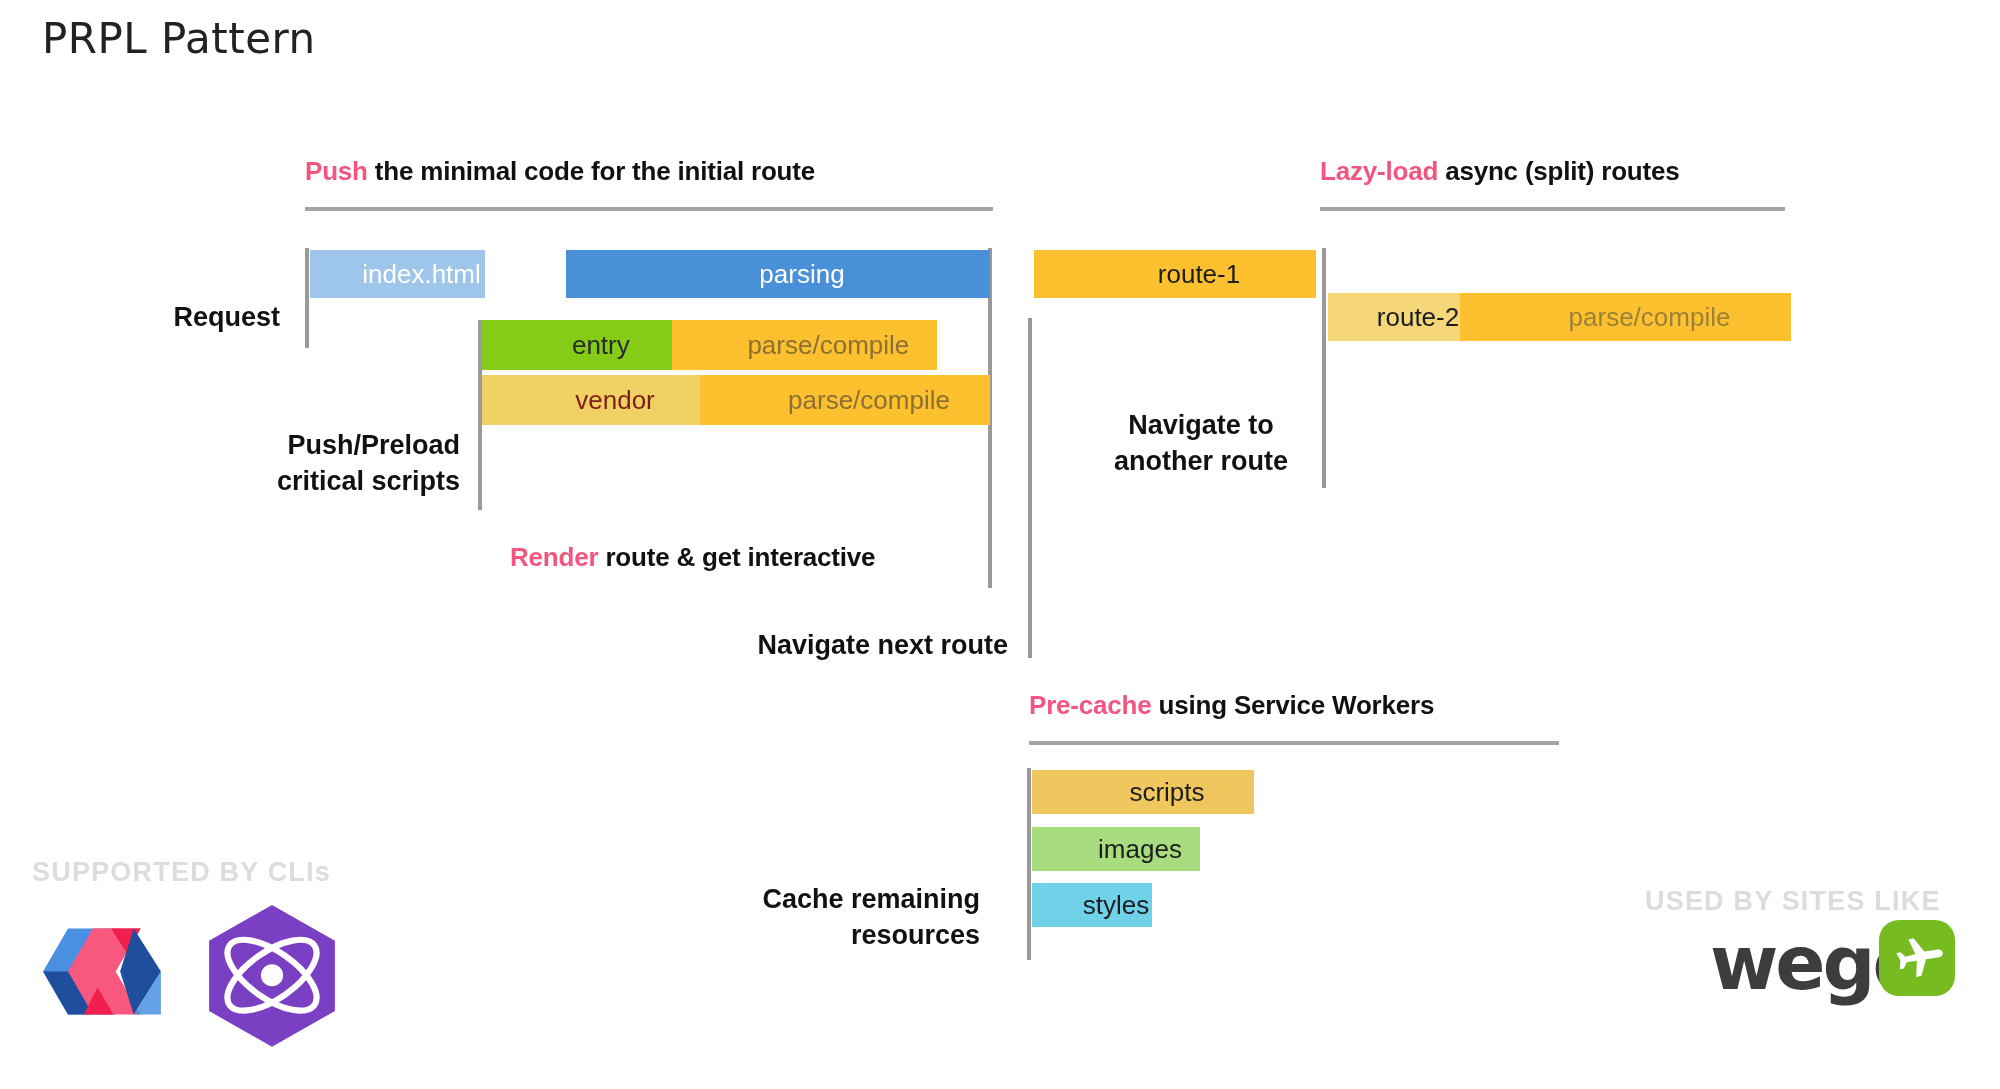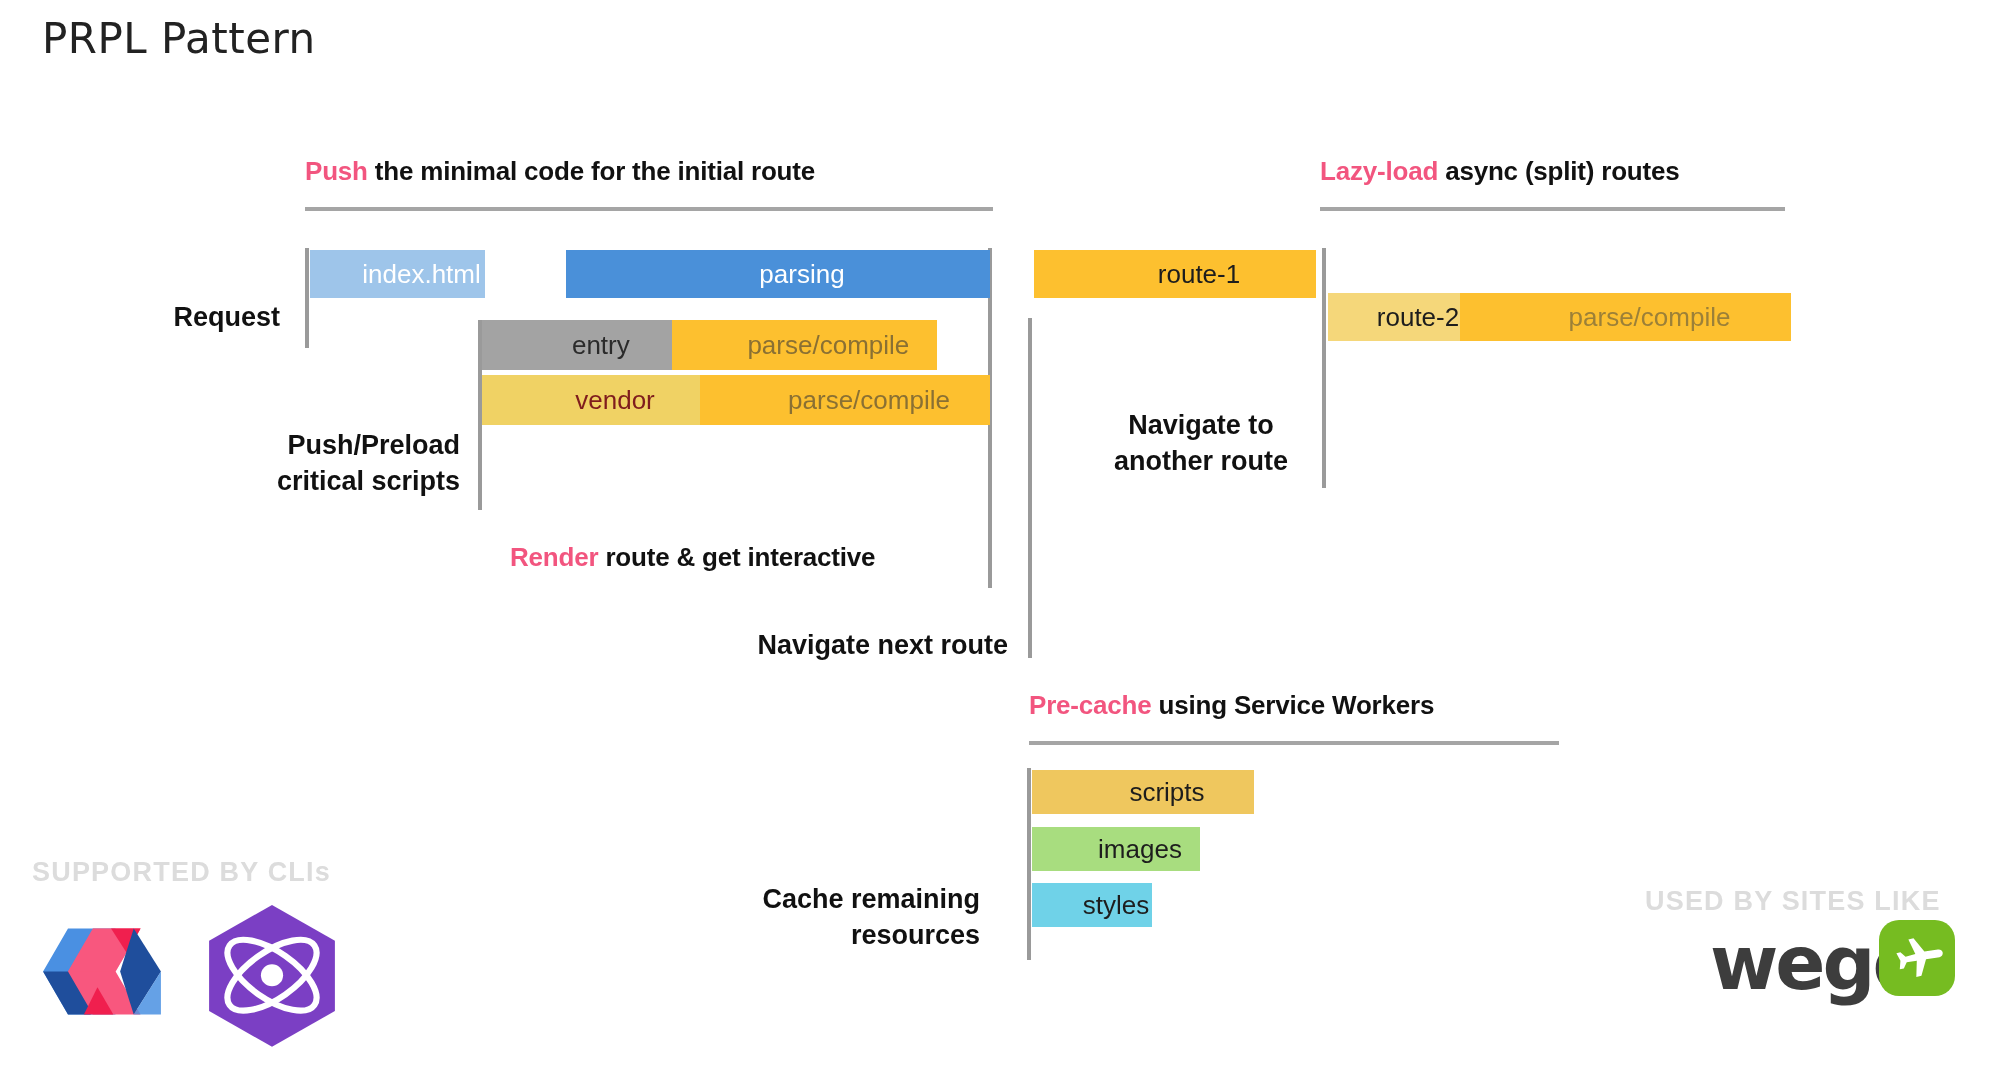--- a/index.html
+++ b/index.html
@@ -142,21 +142,21 @@
 
 <div class="bar" style="left:310px; top:250px; width:175px; height:48px;">
   <div class="seg" style="width:100%; background:#9ec5ea; color:#ffffff;">index.html</div>
 </div>
 
 <div class="bar" style="left:566px; top:250px; width:424px; height:48px;">
   <div class="seg" style="width:100%; background:#4a90d9; color:#ffffff;">parsing</div>
 </div>
 
 <div class="bar" style="left:482px; top:320px; width:455px; height:50px;">
-  <div class="seg" style="width:196px; background:#a3a3a3; color:#2b2b2b;">entry</div>
+  <div class="seg" style="width:196px; background:#84cc16; color:#2b2b2b;">entry</div>
   <div class="seg" style="width:275px; background:#fdc02f; color:#8a7033;">parse/compile</div>
 </div>
 
 <div class="bar" style="left:482px; top:375px; width:508px; height:50px;">
   <div class="seg" style="width:218px; background:#f0d264; color:#7f1d1d;">vendor</div>
   <div class="seg" style="width:290px; background:#fdc02f; color:#8a7033;">parse/compile</div>
 </div>
 
 <div class="bar" style="left:1034px; top:250px; width:282px; height:48px;">
   <div class="seg" style="width:100%; background:#fdc02f; color:#1d1d1d;">route-1</div>

